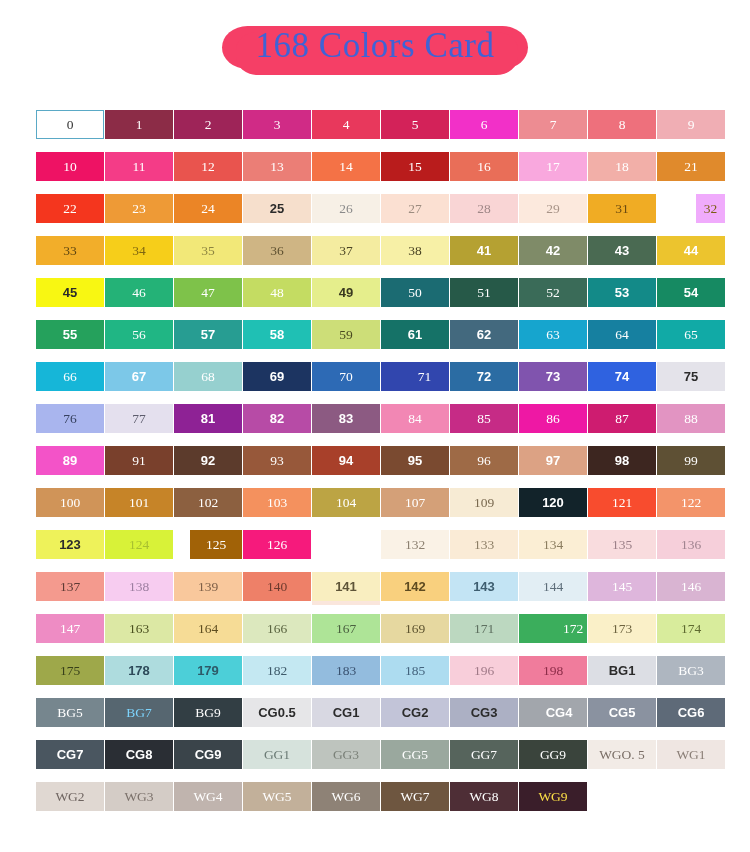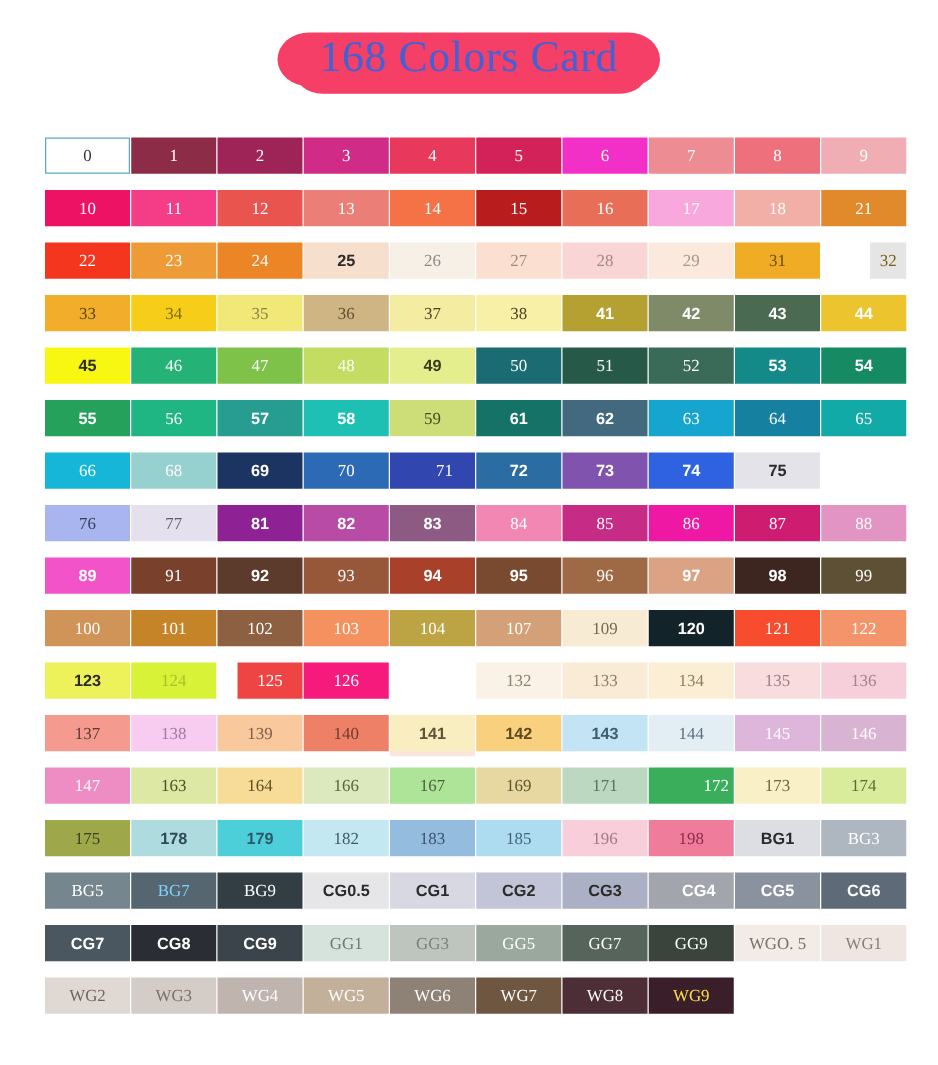--- a/index.html
+++ b/index.html
@@ -196,21 +196,21 @@
         <div class="cell">
           <div class="swatch" style="background: rgb(249, 213, 213); color: rgb(160, 136, 136);">28</div>
         </div>
         <div class="cell">
           <div class="swatch" style="background: rgb(252, 233, 221); color: rgb(168, 148, 136);">29</div>
         </div>
         <div class="cell">
           <div class="swatch" style="background: rgb(240, 172, 36); color: rgb(107, 74, 16);">31</div>
         </div>
         <div class="cell">
-          <div class="swatch" style="background: #e5e5e5; color: rgb(122, 94, 18); margin-left: 39px;">32</div>
+          <div class="swatch" style="background: #f0abfc; color: rgb(122, 94, 18); margin-left: 39px;">32</div>
         </div>
       </div>
       <div class="row">
         <div class="cell">
           <div class="swatch" style="background: rgb(242, 174, 42); color: rgb(92, 68, 16);">33</div>
         </div>
         <div class="cell">
           <div class="swatch" style="background: rgb(246, 206, 26); color: rgb(126, 102, 16);">34</div>
         </div>
         <div class="cell">
@@ -300,20 +300,23 @@
         </div>
         <div class="cell">
           <div class="swatch" style="background: rgb(17, 170, 166); color: rgb(255, 255, 255);">65</div>
         </div>
       </div>
       <div class="row">
         <div class="cell">
           <div class="swatch" style="background: rgb(22, 182, 216); color: rgb(255, 255, 255);">66</div>
         </div>
         <div class="cell">
+          <div class="swatch bold" style="background: rgb(124, 200, 232); color: rgb(255, 255, 255);">67</div>
+        </div>
+        <div class="cell">
           <div class="swatch" style="background: rgb(150, 208, 207); color: rgb(255, 255, 255);">68</div>
         </div>
         <div class="cell">
           <div class="swatch bold" style="background: rgb(28, 52, 97); color: rgb(255, 255, 255);">69</div>
         </div>
         <div class="cell">
           <div class="swatch" style="background: rgb(45, 106, 181); color: rgb(255, 255, 255);">70</div>
         </div>
         <div class="cell">
           <div class="swatch" style="background: rgb(49, 70, 174); color: rgb(255, 255, 255); padding-left: 19px;">71</div>
@@ -428,21 +431,21 @@
         </div>
       </div>
       <div class="row">
         <div class="cell">
           <div class="swatch bold" style="background: rgb(238, 242, 90); color: rgb(43, 43, 43);">123</div>
         </div>
         <div class="cell">
           <div class="swatch" style="background: rgb(216, 242, 56); color: rgb(168, 192, 48);">124</div>
         </div>
         <div class="cell">
-          <div class="swatch" style="background: #ef4444; color: rgb(255, 255, 255); margin-left: 16px;">125</div>
+          <div class="swatch" style="background: #a16207; color: rgb(255, 255, 255); margin-left: 16px;">125</div>
         </div>
         <div class="cell">
           <div class="swatch" style="background: rgb(246, 26, 124); color: rgb(255, 255, 255);">126</div>
         </div>
         <div class="cell">
           <div class="swatch" style="background: rgb(250, 230, 220); color: rgb(168, 151, 140); margin-top: 46px;">131</div>
         </div>
         <div class="cell">
           <div class="swatch" style="background: rgb(250, 242, 230); color: rgb(140, 128, 112);">132</div>
         </div>

